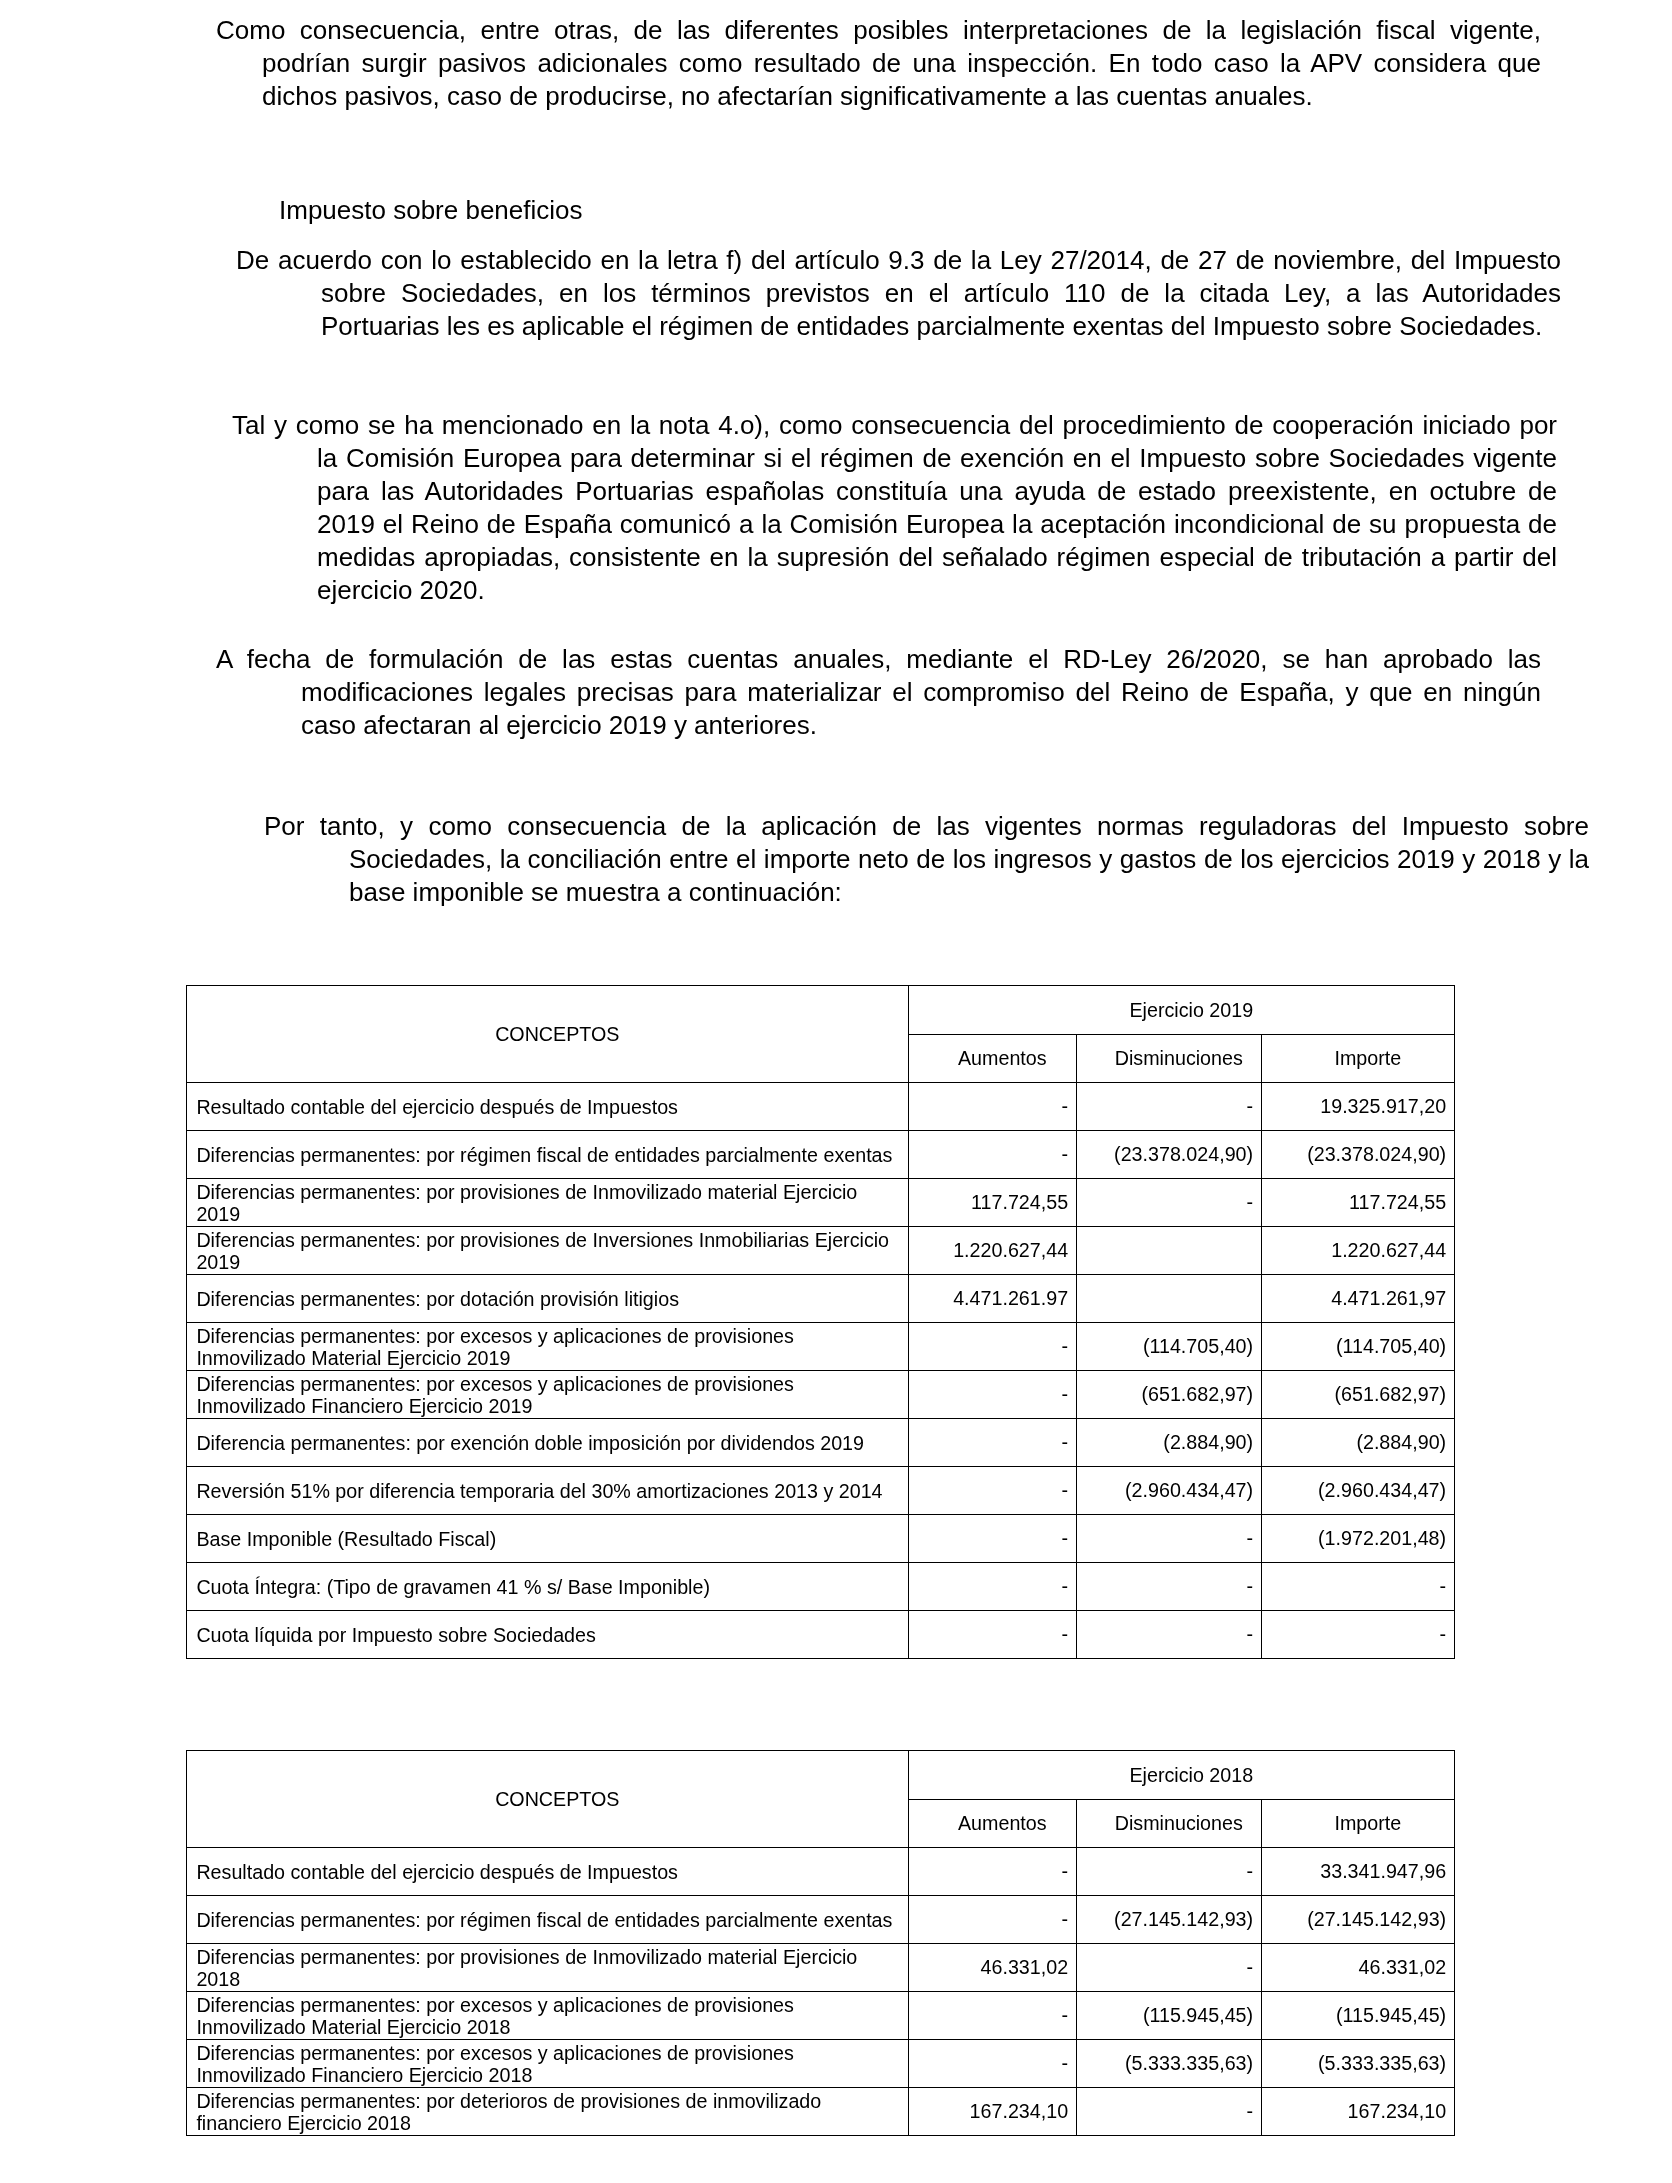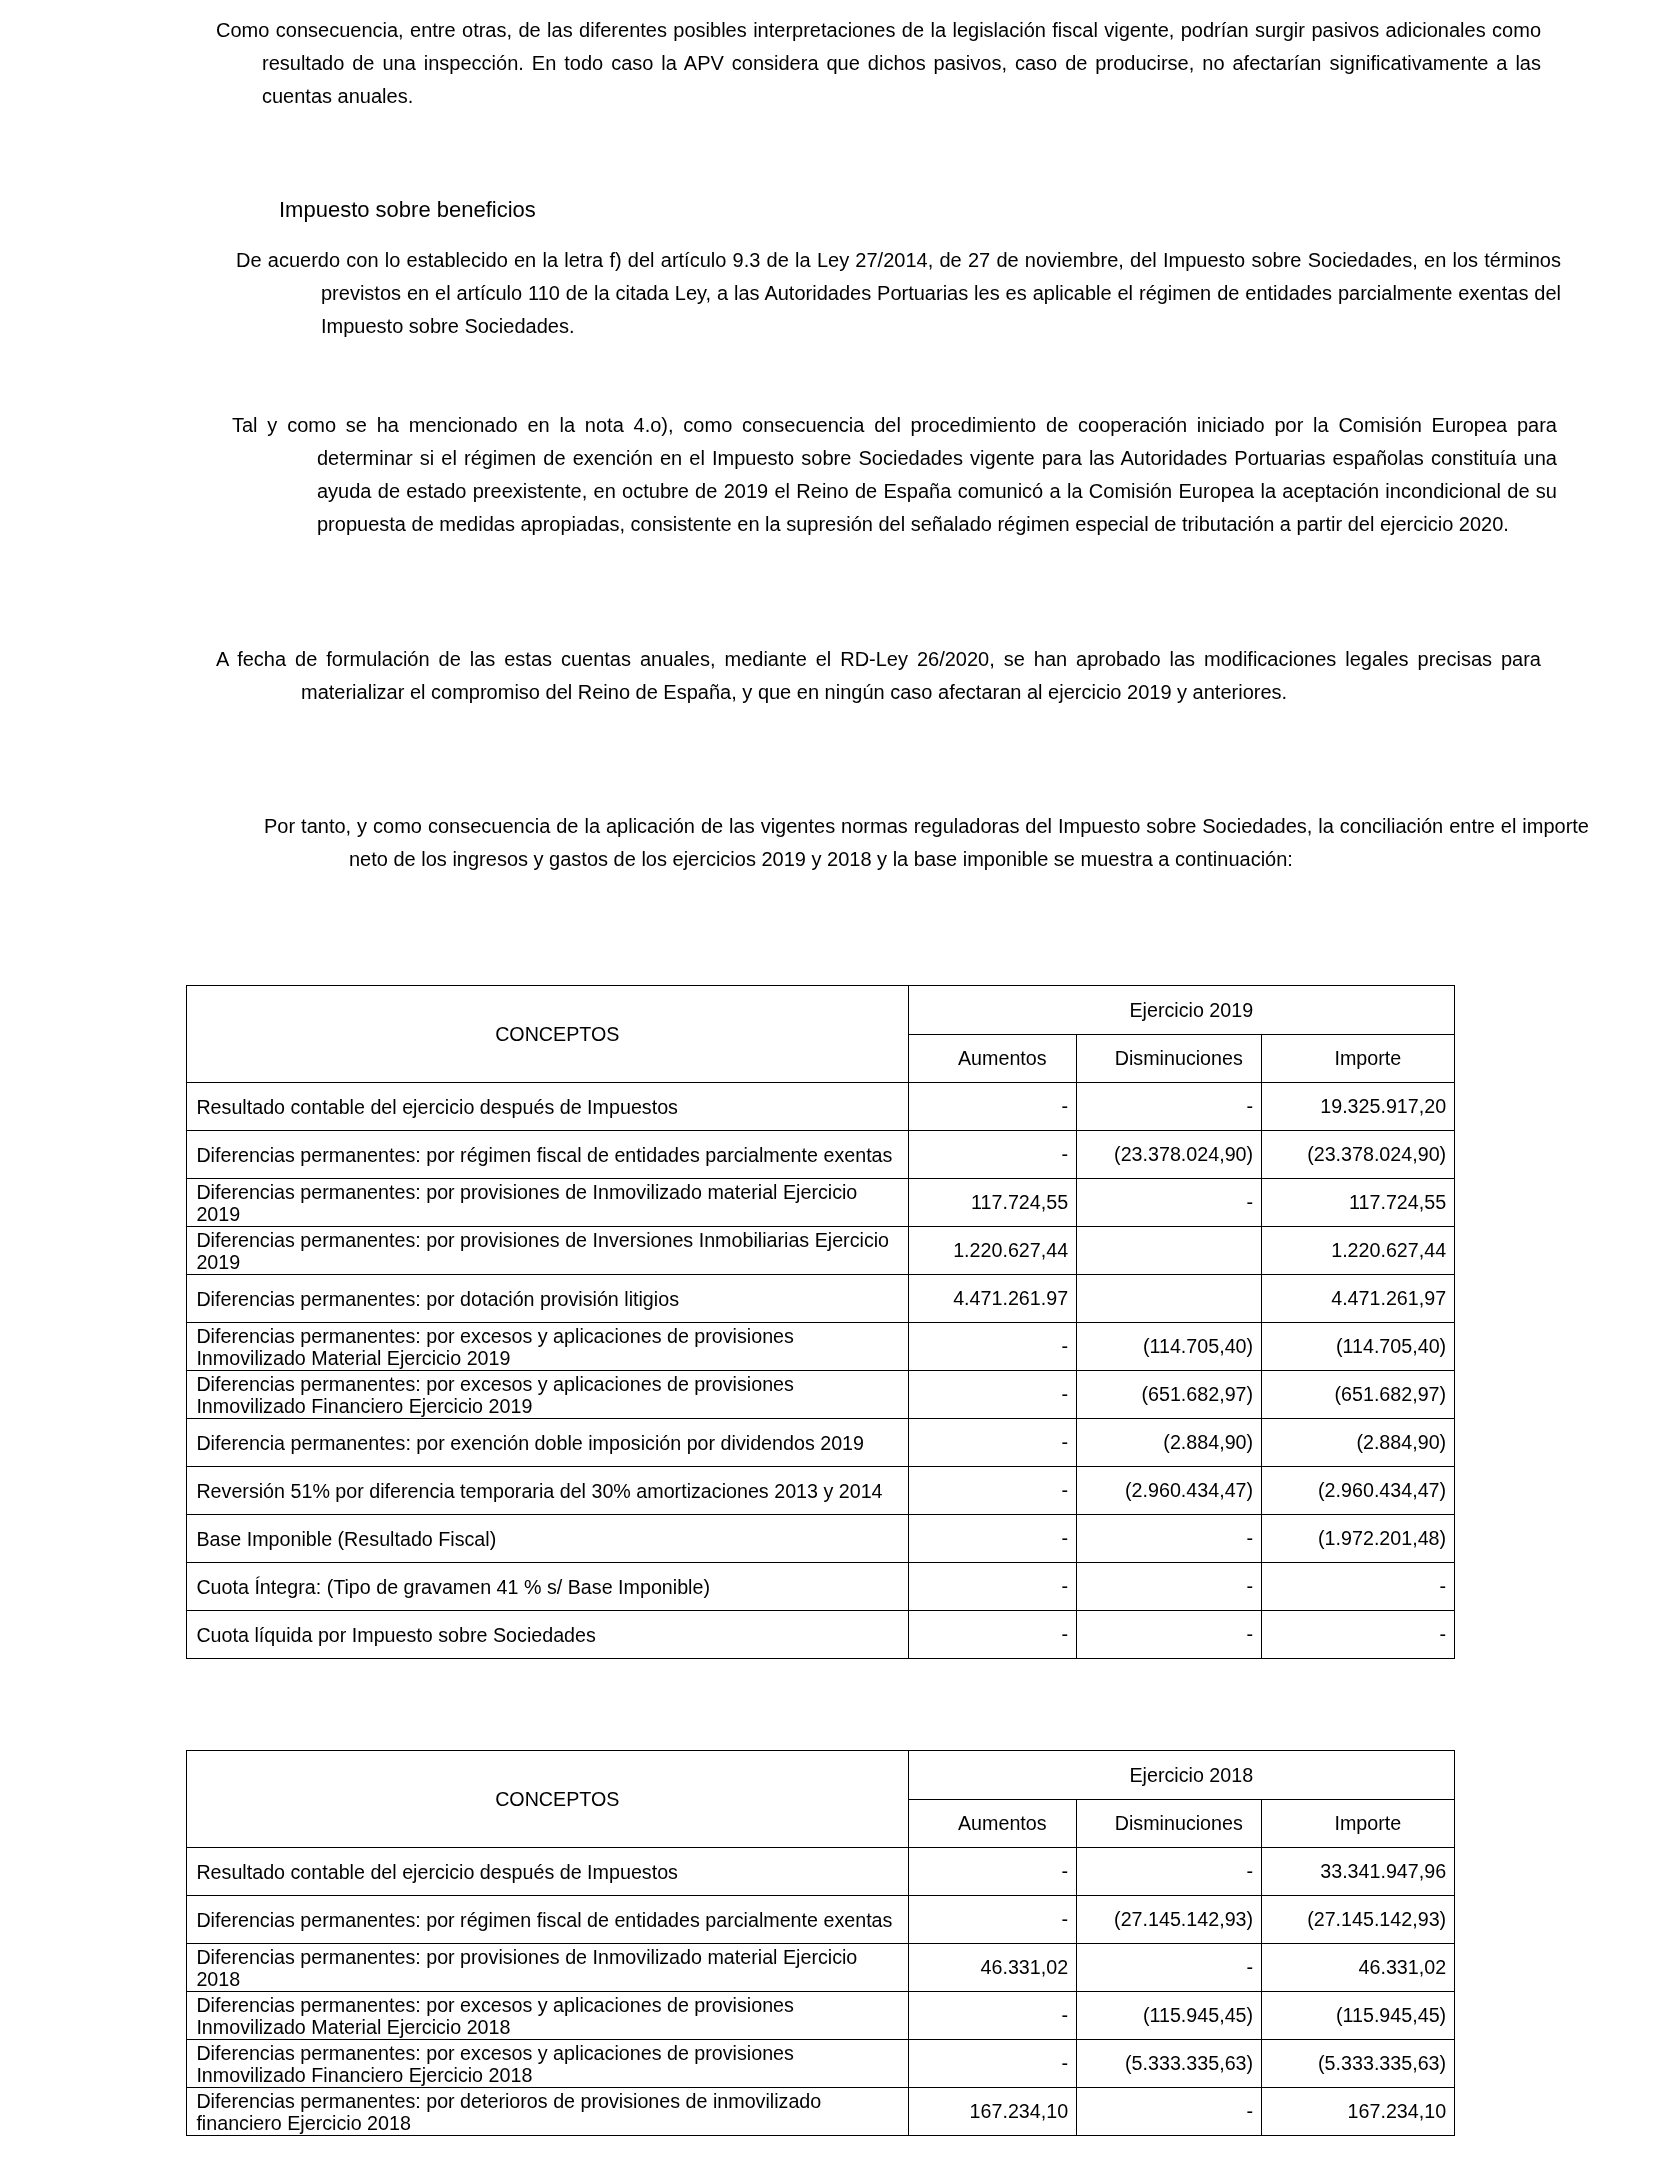--- a/index.html
+++ b/index.html
@@ -2,26 +2,26 @@
 <html style="font-size:12.6px"><head>
 <meta charset="utf-8">
 <style>
   html, body { margin: 0; padding: 0; background: #ffffff; }
   body {
     width: 1672px; height: 2183px; position: relative; overflow: hidden;
     font-family: "Liberation Sans", "DejaVu Sans", sans-serif; color: #000;
   }
   .para {
     position: absolute; left: 216px; width: 1325px;
-    font-size: 20px; line-height: 33px; text-align: justify;
+    font-size: 26px; line-height: 33px; text-align: justify;
     padding-left: 85px; text-indent: -85px; box-sizing: border-box;
     margin: 0;
   }
   #p-intro { top: 14px; padding-left: 46px; text-indent: -46px; }
-  #h-impuesto { position: absolute; left: 279px; top: 194px; font-size: 22px; line-height: 32px; margin: 0; font-weight: normal; }
+  #h-impuesto { position: absolute; left: 279px; top: 194px; font-size: 26px; line-height: 32px; margin: 0; font-weight: normal; }
   #p-acuerdo { top: 244px; margin-left: 20px; }
   #p-tal { top: 409px; margin-left: 16px; }
   #p-fecha { top: 643px; }
   #p-portanto { top: 810px; margin-left: 48px; }
 
   table.conc {
     position: absolute; left: 186px; width: 1268px;
     border-collapse: collapse; table-layout: fixed;
     font-size: 19.7px; line-height: 23px;
   }

